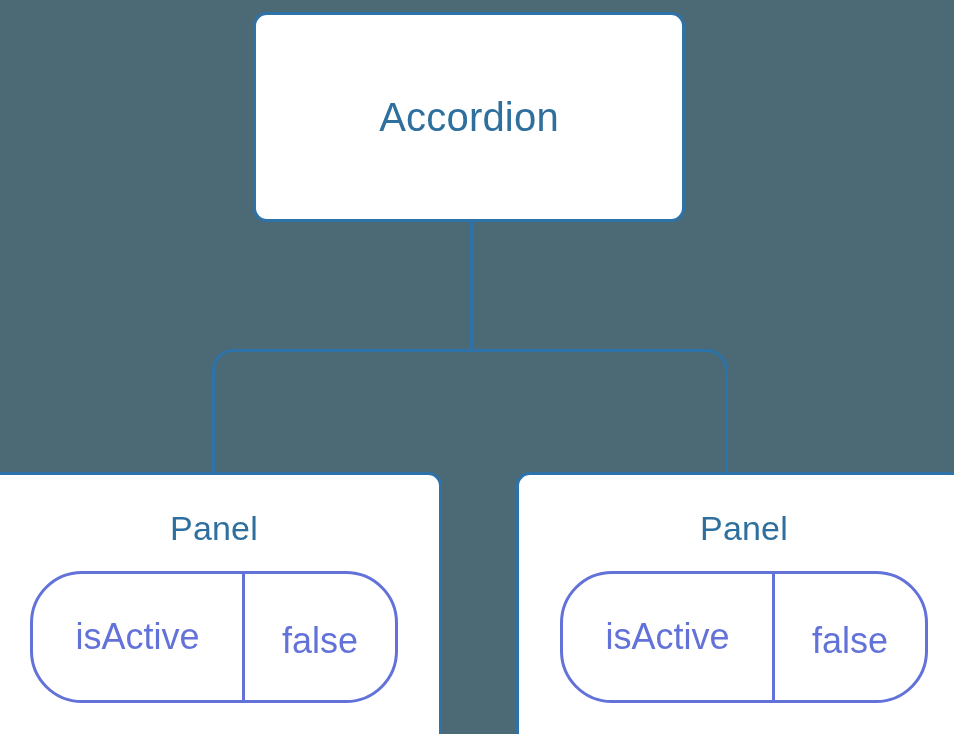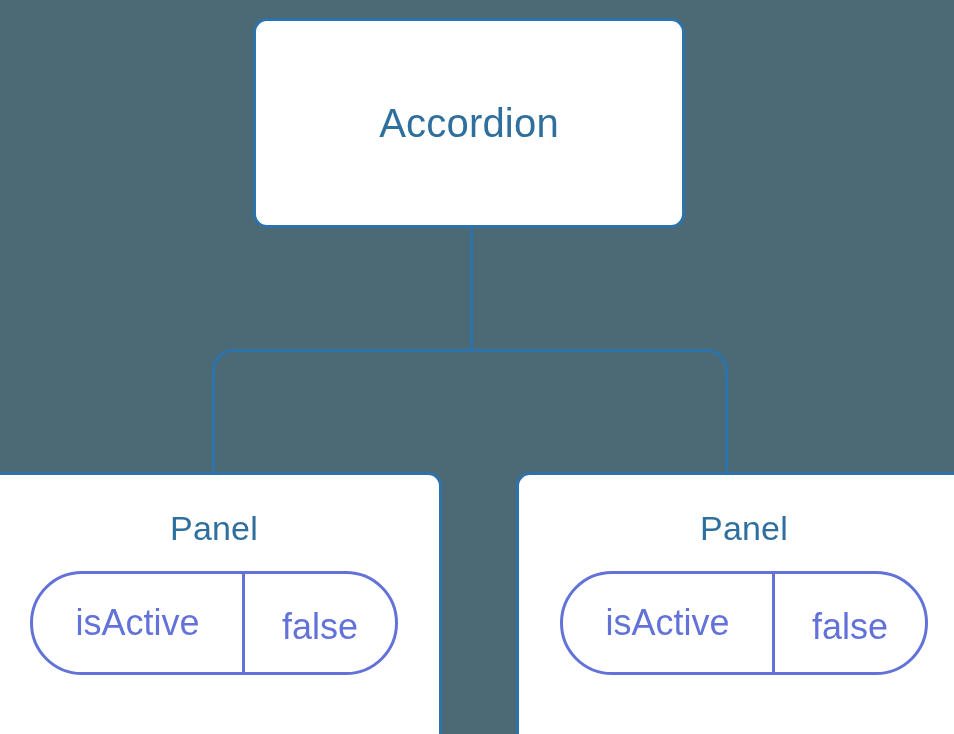--- a/index.html
+++ b/index.html
@@ -39,21 +39,21 @@
     border: 3px solid #2d72a8;
     border-radius: 14px;
     box-sizing: border-box;
     display: flex;
     flex-direction: column;
     align-items: center;
   }
 
   #root-node {
     left: 253px;
-    top: 18px;
+    top: 12px;
     width: 432px;
     height: 210px;
     justify-content: center;
   }
 
   #panel-node-0 {
     left: -14px;
     top: 472px;
     width: 456px;
     height: 276px;
@@ -76,21 +76,21 @@
     letter-spacing: 0.2px;
     white-space: nowrap;
   }
   #root-node .node-title {
     font-size: 40px;
   }
 
   
   .prop-pill {
     margin-top: 26px;
-    height: 104px;
+    height: 132px;
     border: 3px solid #6272d9;
     border-radius: 52px;
     box-sizing: border-box;
     display: flex;
     align-items: stretch;
     background: #ffffff;
     overflow: hidden;
   }
   .prop-key, .prop-val {
     display: flex;

